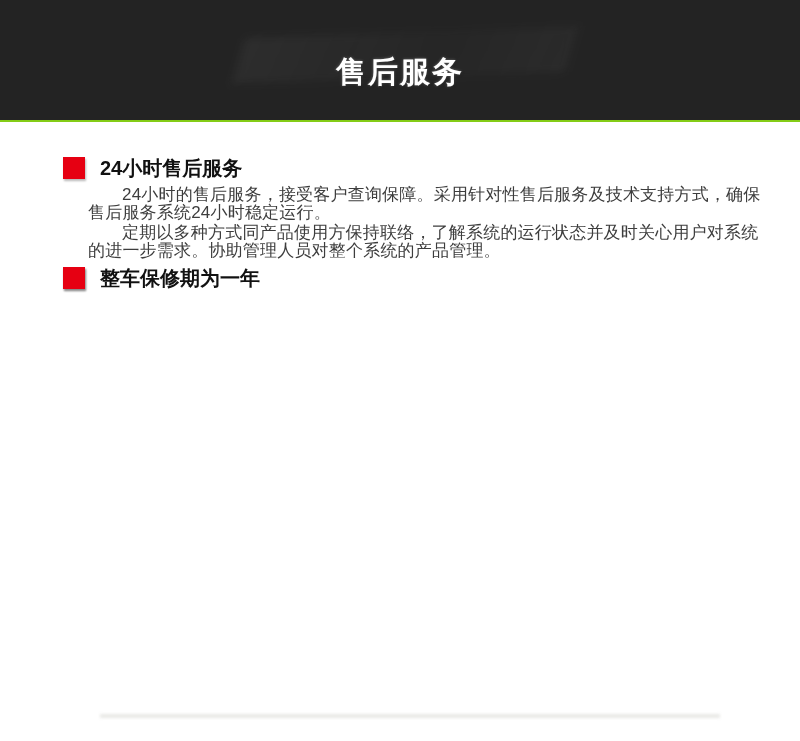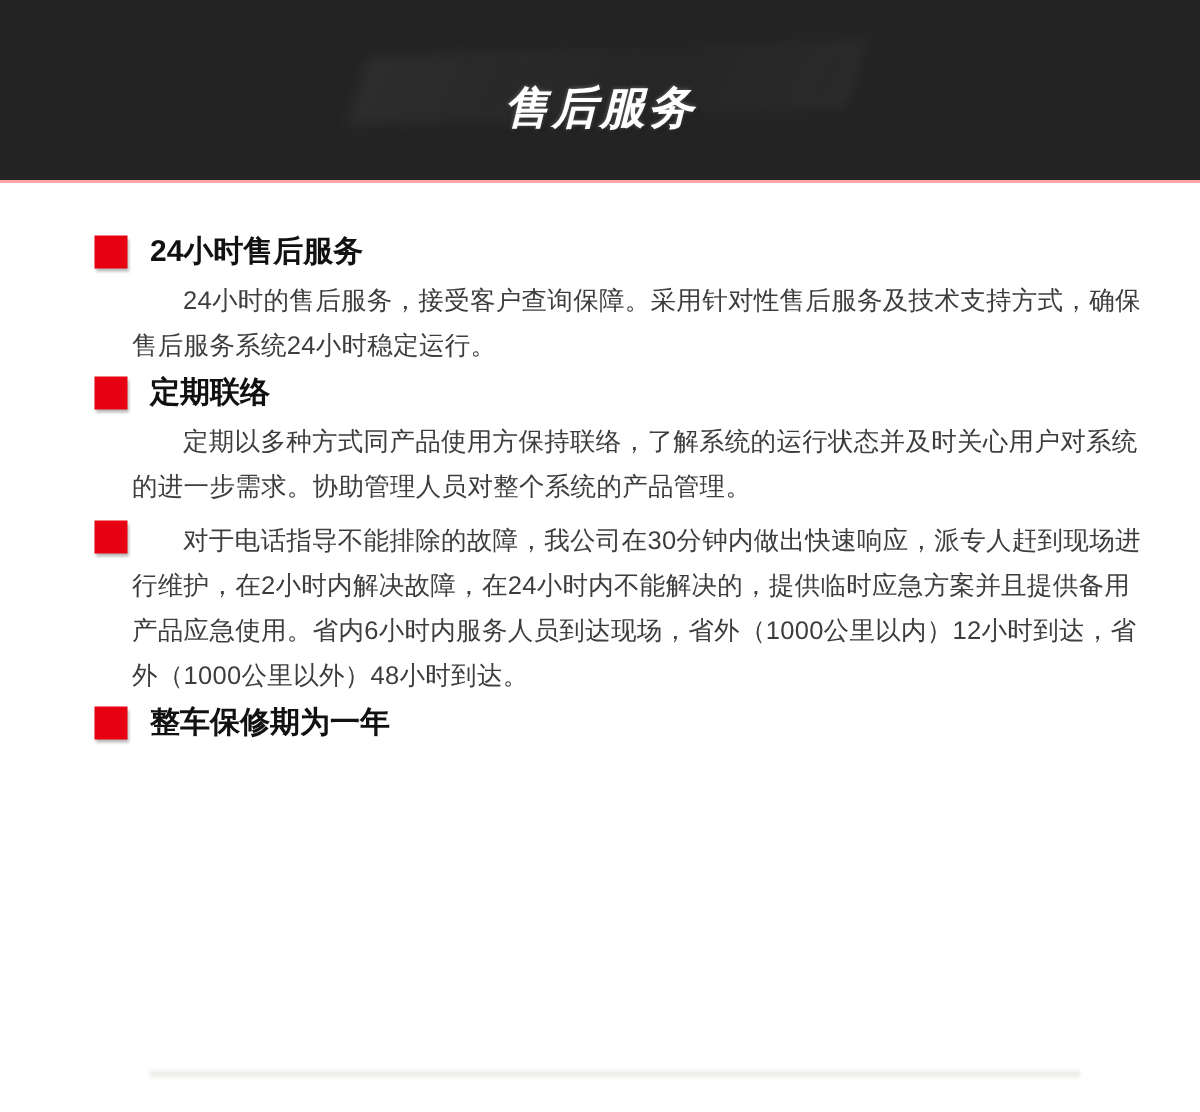--- a/index.html
+++ b/index.html
@@ -14,22 +14,21 @@
     width:800px;height:741px;
     background:#ffffff;
     font-family:"Liberation Sans","DejaVu Sans",sans-serif;
     overflow:hidden;
     position:relative;
   }
   .header{
     width:800px;height:122px;
     background:var(--header-bg);
     position:relative;
-    border-bottom:2px solid #fca5a5;
-    font-style:italic;
+    border-bottom:2px solid #84cc16;
   }
   .header-title{
     position:absolute;
     left:0;right:0;
     top:52px;
     text-align:center;
     color:#ffffff;
     font-size:30px;
     font-weight:bold;
     letter-spacing:2px;
@@ -59,21 +58,21 @@
   .bullet{
     position:absolute;
     left:-25px;top:1px;
     width:22px;height:22px;
     background:var(--accent);
     box-shadow:1px 2px 2px rgba(0,0,0,0.28);
   }
   .body-para{
     margin:0 0 2px 0;
     font-size:17px;
-    line-height:30px;
+    line-height:18px;
     color:var(--body-text);
     text-indent:2em;
     letter-spacing:0.2px;
   }
   .bottom-smudge{
     position:absolute;
     left:100px;top:714px;
     width:620px;height:4px;
     background:#e9e9e6;
     filter:blur(1.5px);
@@ -91,32 +90,27 @@
 
   <div class="section">
     <div class="section-heading">
       <span class="bullet"></span>
       <span>24小时售后服务</span>
     </div>
     <p class="body-para">24小时的售后服务，接受客户查询保障。采用针对性售后服务及技术支持方式，确保售后服务系统24小时稳定运行。</p>
   </div>
 
   <div class="section">
-    <div class="section-heading">
-      <span class="bullet"></span>
-      <span>定期联络</span>
-    </div>
     <p class="body-para">定期以多种方式同产品使用方保持联络，了解系统的运行状态并及时关心用户对系统的进一步需求。协助管理人员对整个系统的产品管理。</p>
   </div>
 
   <div class="section">
     <div class="section-heading">
       <span class="bullet"></span>
     </div>
-    <p class="body-para">对于电话指导不能排除的故障，我公司在30分钟内做出快速响应，派专人赶到现场进行维护，在2小时内解决故障，在24小时内不能解决的，提供临时应急方案并且提供备用产品应急使用。省内6小时内服务人员到达现场，省外（1000公里以内）12小时到达，省外（1000公里以外）48小时到达。</p>
   </div>
 
   <div class="section">
     <div class="section-heading">
       <span class="bullet"></span>
       <span>整车保修期为一年</span>
     </div>
   </div>
 
 </div>

